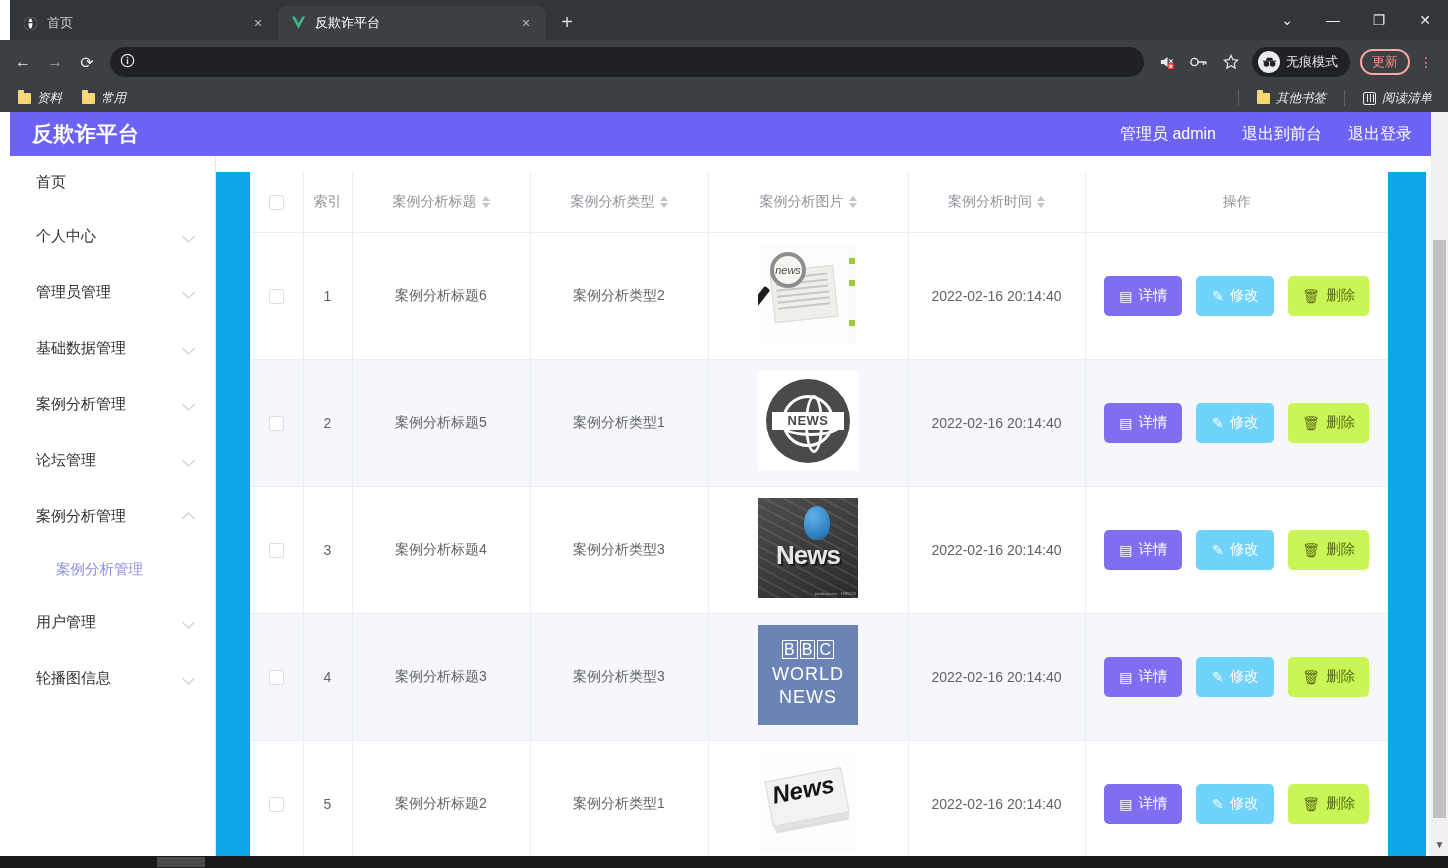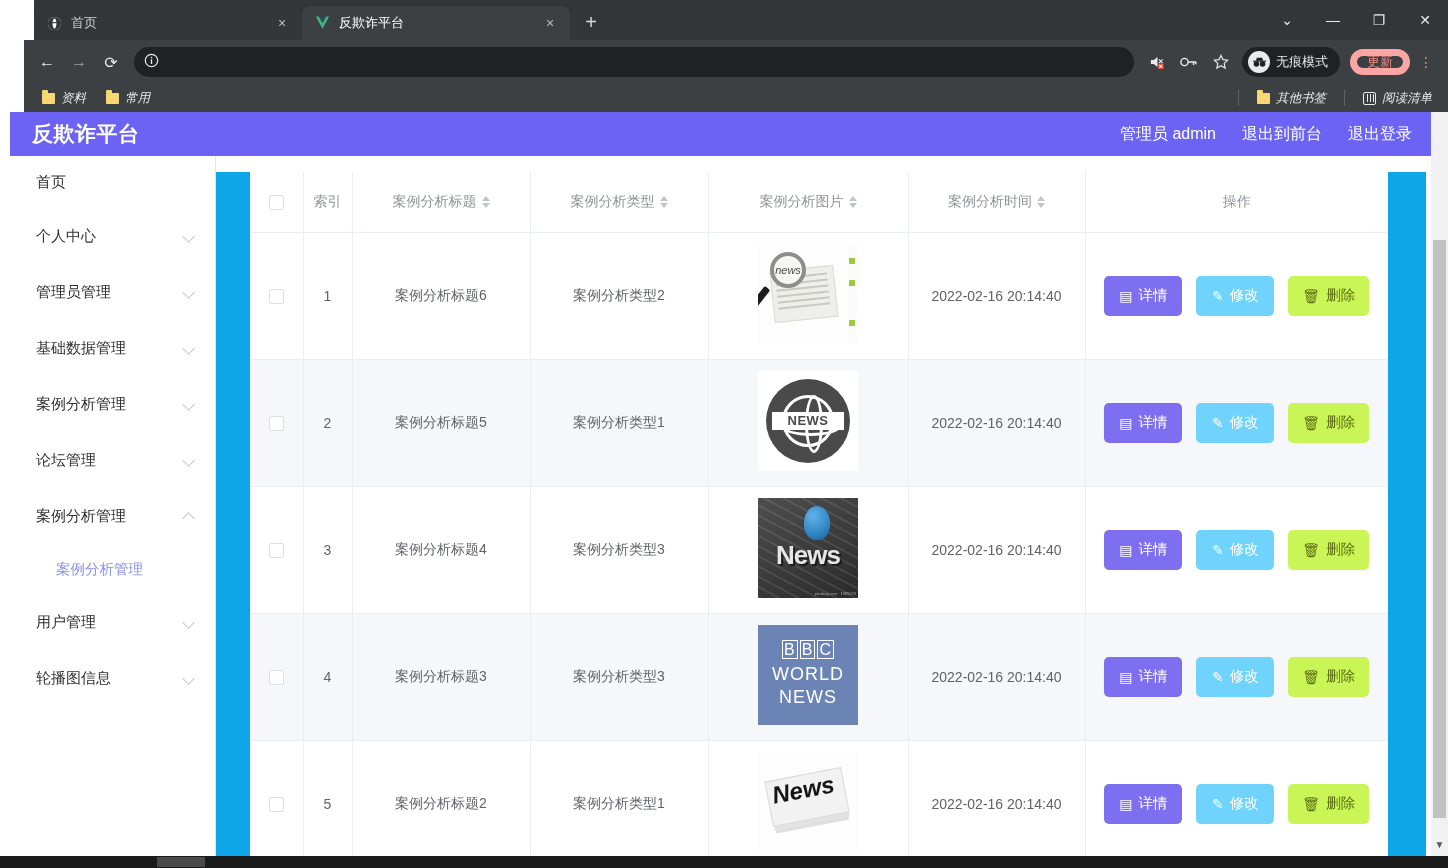--- a/index.html
+++ b/index.html
@@ -3,21 +3,21 @@
 <meta charset="utf-8">
 <style>
   * { box-sizing: border-box; margin: 0; padding: 0; }
   html, body {
     width: 1448px; height: 868px;
     font-family: "Liberation Sans", "DejaVu Sans", sans-serif;
     background: #ffffff; overflow: hidden;
   }
 
   
-  .browser { width: 1448px; height: 868px; position: relative; padding-left: 24px; }
+  .browser { width: 1448px; height: 868px; position: relative; }
 
   .tabstrip {
     height: 40px; background: #323639; display: flex; align-items: flex-end;
     position: relative;
   }
   .tabstrip-left-pad { width: 10px; height: 40px; background:#fff; }
   .tab {
     height: 34px; display: flex; align-items: center; gap: 8px;
     padding: 0 10px 0 12px; border-radius: 8px 8px 0 0;
     font-size: 13px; color: #c8cdd1; position: relative; min-width: 200px;
@@ -43,21 +43,21 @@
     color: #e8eaed; font-size: 14.5px; overflow:hidden;
   }
   .omni-url { white-space: nowrap; overflow: hidden; color: #9aa0a6; }
   .omni-url b { color: #e8eaed; font-weight: normal; }
   .incognito {
     display:flex; align-items:center; gap:6px; height:30px; padding: 0 12px 0 6px;
     background:#202124; border-radius:16px; color:#e8eaed; font-size: 13px; margin-left: 4px;
   }
   .incog-ava { width:22px; height:22px; border-radius:50%; background:#e8eaed; display:flex;
     align-items:center; justify-content:center; }
-  .update-btn { height:26px; padding: 0 10px; border:7px solid #fca5a5; border-radius:13px;
+  .update-btn { height:26px; padding: 0 10px; border:2px solid #fca5a5; border-radius:13px;
     color:#f28b82; font-size:13px; display:flex; align-items:center; margin-left:8px; }
   .kebab { width:28px; height:30px; display:flex; align-items:center; justify-content:center;
     color:#f28b82; font-size:14px; letter-spacing:0; }
 
   .bookmarks { height: 28px; background:#3c4043; display:flex; align-items:center;
      padding: 0 10px; gap: 4px; color:#e8eaed; font-size: 12.5px; position:relative;font-style:italic; }
   .bm { display:flex; align-items:center; gap:6px; padding: 3px 8px; border-radius:4px; }
   .folder-ico { width:13px; height:11px; background:#f8d775; border-radius:1px; position:relative; display:block; }
   .folder-ico::before { content:''; position:absolute; left:0; top:-3px; width:6px; height:3px;
      background:#f8d775; border-radius:1px 1px 0 0; }

